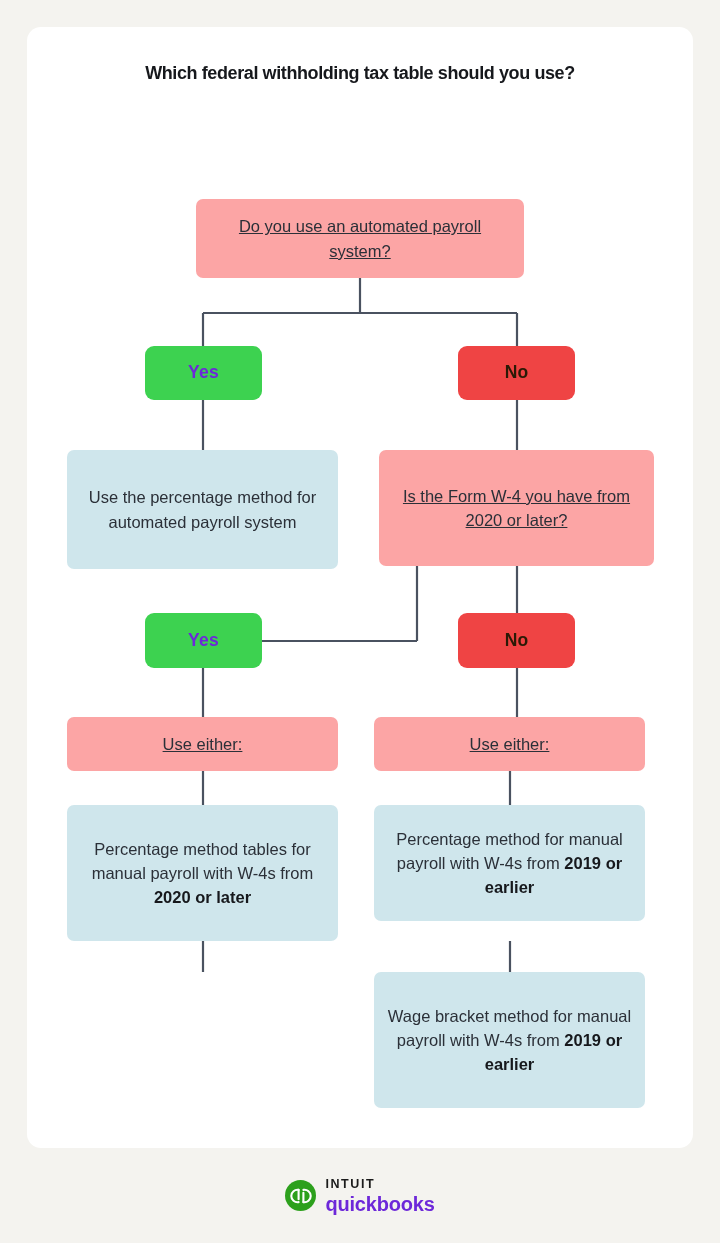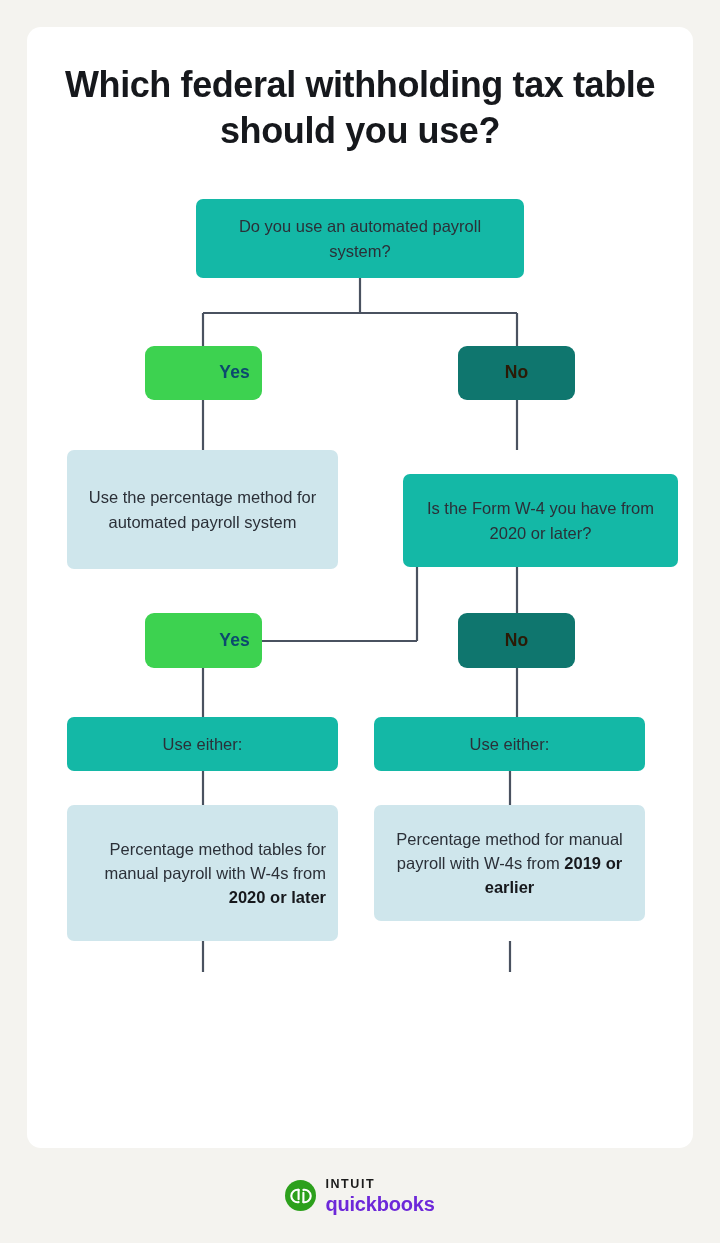--- a/index.html
+++ b/index.html
@@ -30,21 +30,21 @@
     border-radius: 14px;
   }
 
   
   .title {
     position: absolute;
     left: 60px;
     top: 62px;
     width: 600px;
     text-align: center;
-    font-size: 36px;
+    font-size: 18px;
     font-weight: bold;
     line-height: 1.28;
     color: #16181c;
     letter-spacing: -0.4px;
   }
 
   
   .flow {
     position: absolute;
     left: 0;
@@ -69,32 +69,32 @@
     text-align: center;
     border-radius: 7px;
     color: #2b3038;
     font-size: 16.5px;
     line-height: 1.47;
     padding: 6px 12px;
   }
   .node .txt { display: block; width: 100%; }
   .node b { font-weight: bold; color: #16181c; }
 
-  .node--gray  { background: #14b8a6; }
+  .node--gray  { background: #fca5a5; text-decoration: underline; }
   .node--blue  { background: #cfe6ec; }
 
   .node--yes, .node--no {
     border-radius: 9px;
     font-weight: bold;
     font-size: 17.5px;
     color: #13200f;
     letter-spacing: 0.2px;
   }
-  .node--yes { background: #3dd250; color: #0c4a6e; text-align: right; }
-  .node--no  { background: #0f766e; color: #2b1a06; }
+  .node--yes { background: #3dd250; color: #6d28d9; }
+  .node--no  { background: #ef4444; color: #2b1a06; }
 
   
   .logo {
     position: absolute;
     left: 0;
     top: 1178px;
     width: 720px;
     display: flex;
     align-items: center;
     justify-content: center;
@@ -180,49 +180,52 @@
     </div>
 
     <div class="node node--no" style="left:458px; top:346px; width:117px; height:54px;">
       <span class="txt">No</span>
     </div>
 
     <div class="node node--blue" style="left:67px; top:450px; width:271px; height:119px;align-items:center;">
       <span class="txt">Use the percentage method for automated payroll system</span>
     </div>
 
-    <div class="node node--gray" style="left:379px; top:474px; width:275px; height:93px;margin-left:24px;">
+    <div class="node node--gray" style="left:379px; top:450px; width:275px; height:116px;">
       <span class="txt">Is the Form W-4 you have from 2020 or later?</span>
     </div>
 
     <div class="node node--yes" style="left:145px; top:613px; width:117px; height:55px;">
       <span class="txt">Yes</span>
     </div>
 
     <div class="node node--no" style="left:458px; top:613px; width:117px; height:55px;">
       <span class="txt">No</span>
     </div>
 
     <div class="node node--gray" style="left:67px; top:717px; width:271px; height:54px;">
       <span class="txt">Use either:</span>
     </div>
 
-    <div class="node node--blue" style="left:67px; top:805px; width:271px; height:136px;text-align:right;">
+    <div class="node node--blue" style="left:67px; top:805px; width:271px; height:136px;">
       <span class="txt"><span>Percentage method tables for manual payroll with W-4s from </span><b>2020 or later</b></span>
     </div>
 
 
     <div class="node node--gray" style="left:374px; top:717px; width:271px; height:54px;">
       <span class="txt">Use either:</span>
     </div>
 
     <div class="node node--blue" style="left:374px; top:805px; width:271px; height:116px;">
       <span class="txt"><span>Percentage method for manual payroll with W-4s from </span><b>2019 or earlier</b></span>
     </div>
 
+    <div class="node node--blue" style="left:374px; top:972px; width:271px; height:136px;">
+      <span class="txt"><span>Wage bracket method for manual payroll with W-4s from </span><b>2019 or earlier</b></span>
+    </div>
 
   </div>
 
   <div class="logo">
     <span class="logo-mark">
       <svg width="22" height="22" viewBox="0 0 22 22" xmlns="http://www.w3.org/2000/svg">
         <g fill="none" stroke="#ffffff" stroke-width="2.1" stroke-linecap="round">
           <path d="M8.6,4.9 a6.2,6.2 0 1,0 0,12.2"></path>
           <path d="M13.4,17.1 a6.2,6.2 0 1,0 0,-12.2"></path>
           <path d="M8.6,4.9 L8.6,14.2"></path>

